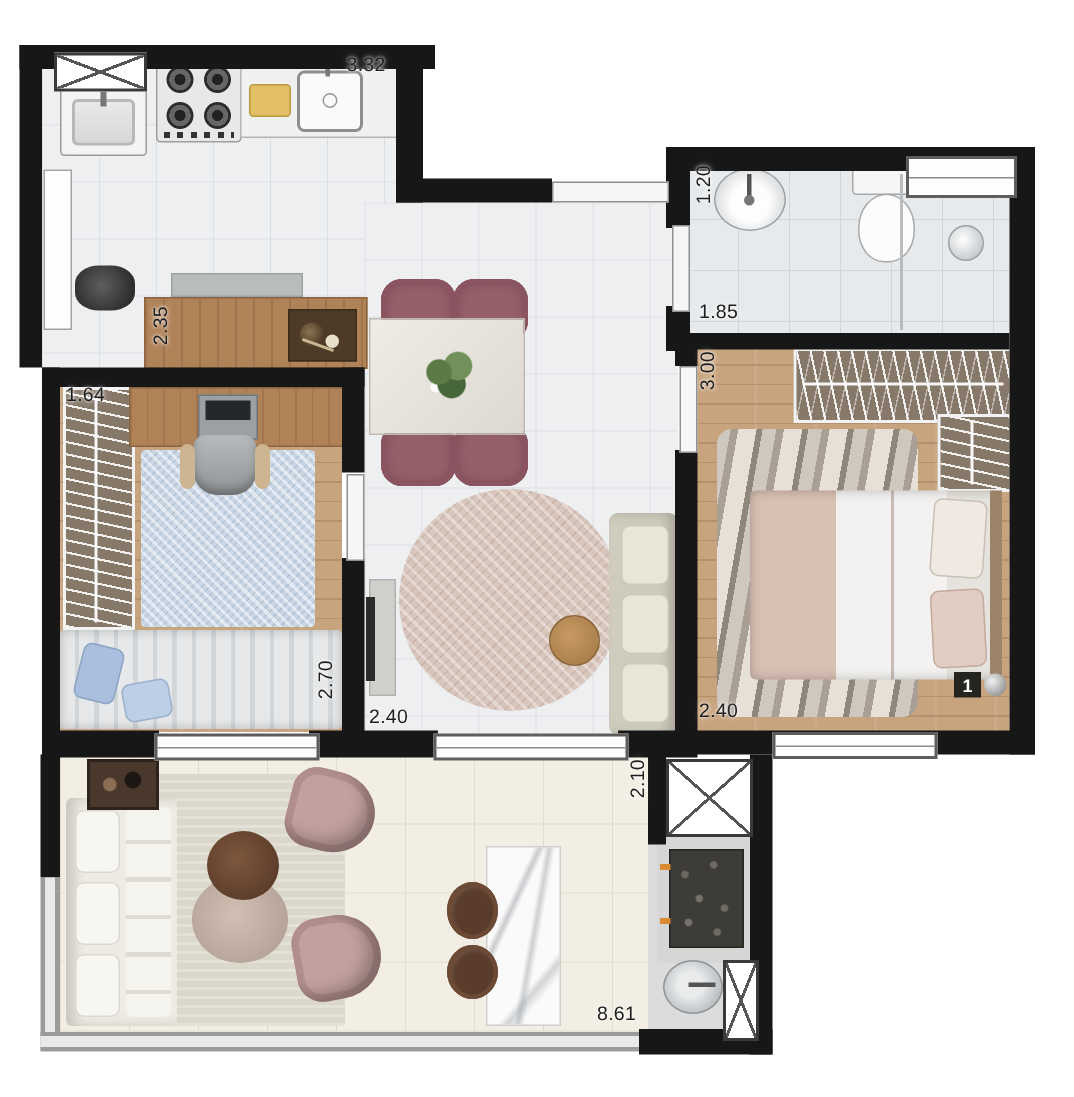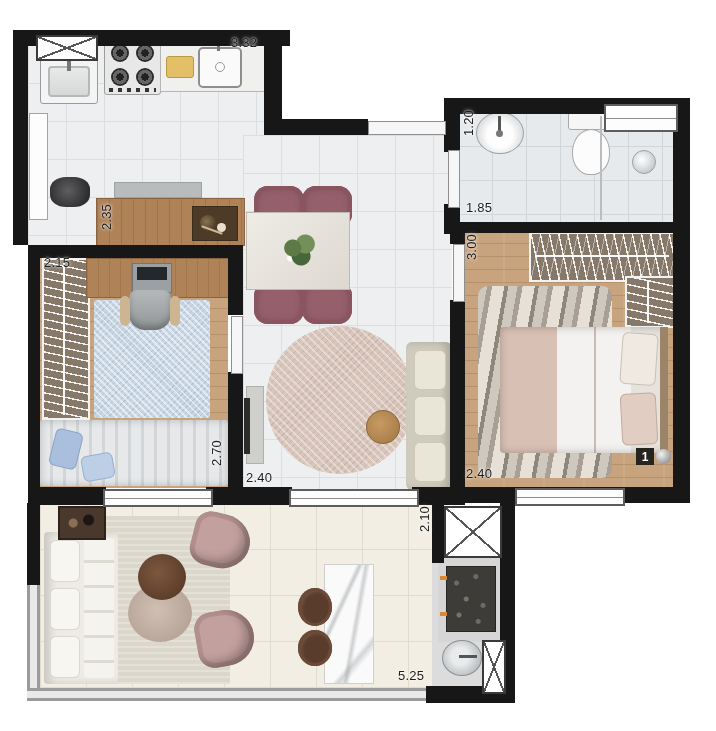--- a/index.html
+++ b/index.html
@@ -241,23 +241,23 @@
 
   <div class="wall" style="left:27px;top:503px;width:13px;height:82px;"></div>
   <div class="wallgray" style="left:27px;top:585px;width:13px;height:115px;background:linear-gradient(90deg,#9b9b9b 0 3px,#e9e9e9 3px 10px,#9b9b9b 10px);"></div>
   <div class="wallgray" style="left:27px;top:688px;width:406px;height:13px;background:linear-gradient(#9b9b9b 0 3px,#e9e9e9 3px 10px,#9b9b9b 10px);"></div>
   <div class="wall" style="left:432px;top:503px;width:12px;height:60px;"></div>
   <div class="wall" style="left:500px;top:503px;width:15px;height:200px;"></div>
   <div class="wall" style="left:426px;top:686px;width:89px;height:17px;"></div>
 
   <div class="lbl" style="left:231px;top:35px;"><span>3.32</span></div>
   <div class="lbl vlbl" style="left:99px;top:204px;"><span>2.35</span></div>
-  <div class="lbl" style="left:44px;top:255px;"><span>2.15</span></div>
+  <div class="lbl" style="left:44px;top:255px;"><span>1.64</span></div>
   <div class="lbl vlbl" style="left:209px;top:440px;"><span>2.70</span></div>
   <div class="lbl vlbl" style="left:461px;top:110px;"><span>1.20</span></div>
   <div class="lbl" style="left:466px;top:200px;"><span>1.85</span></div>
   <div class="lbl vlbl" style="left:464px;top:234px;"><span>3.00</span></div>
   <div class="lbl" style="left:466px;top:466px;"><span>2.40</span></div>
   <div class="lbl" style="left:246px;top:470px;"><span>2.40</span></div>
   <div class="lbl vlbl" style="left:417px;top:506px;"><span>2.10</span></div>
-  <div class="lbl" style="left:398px;top:668px;"><span>5.25</span></div>
+  <div class="lbl" style="left:398px;top:668px;"><span>8.61</span></div>
 
 </div>
 
 </body></html>

